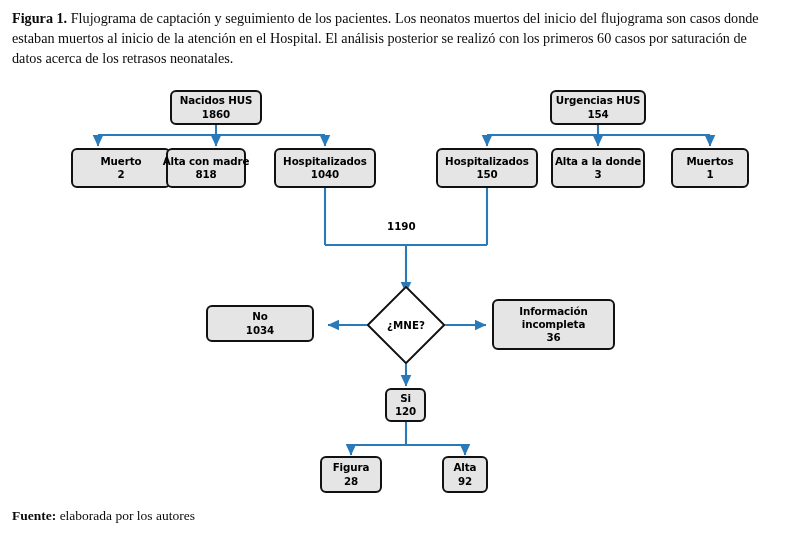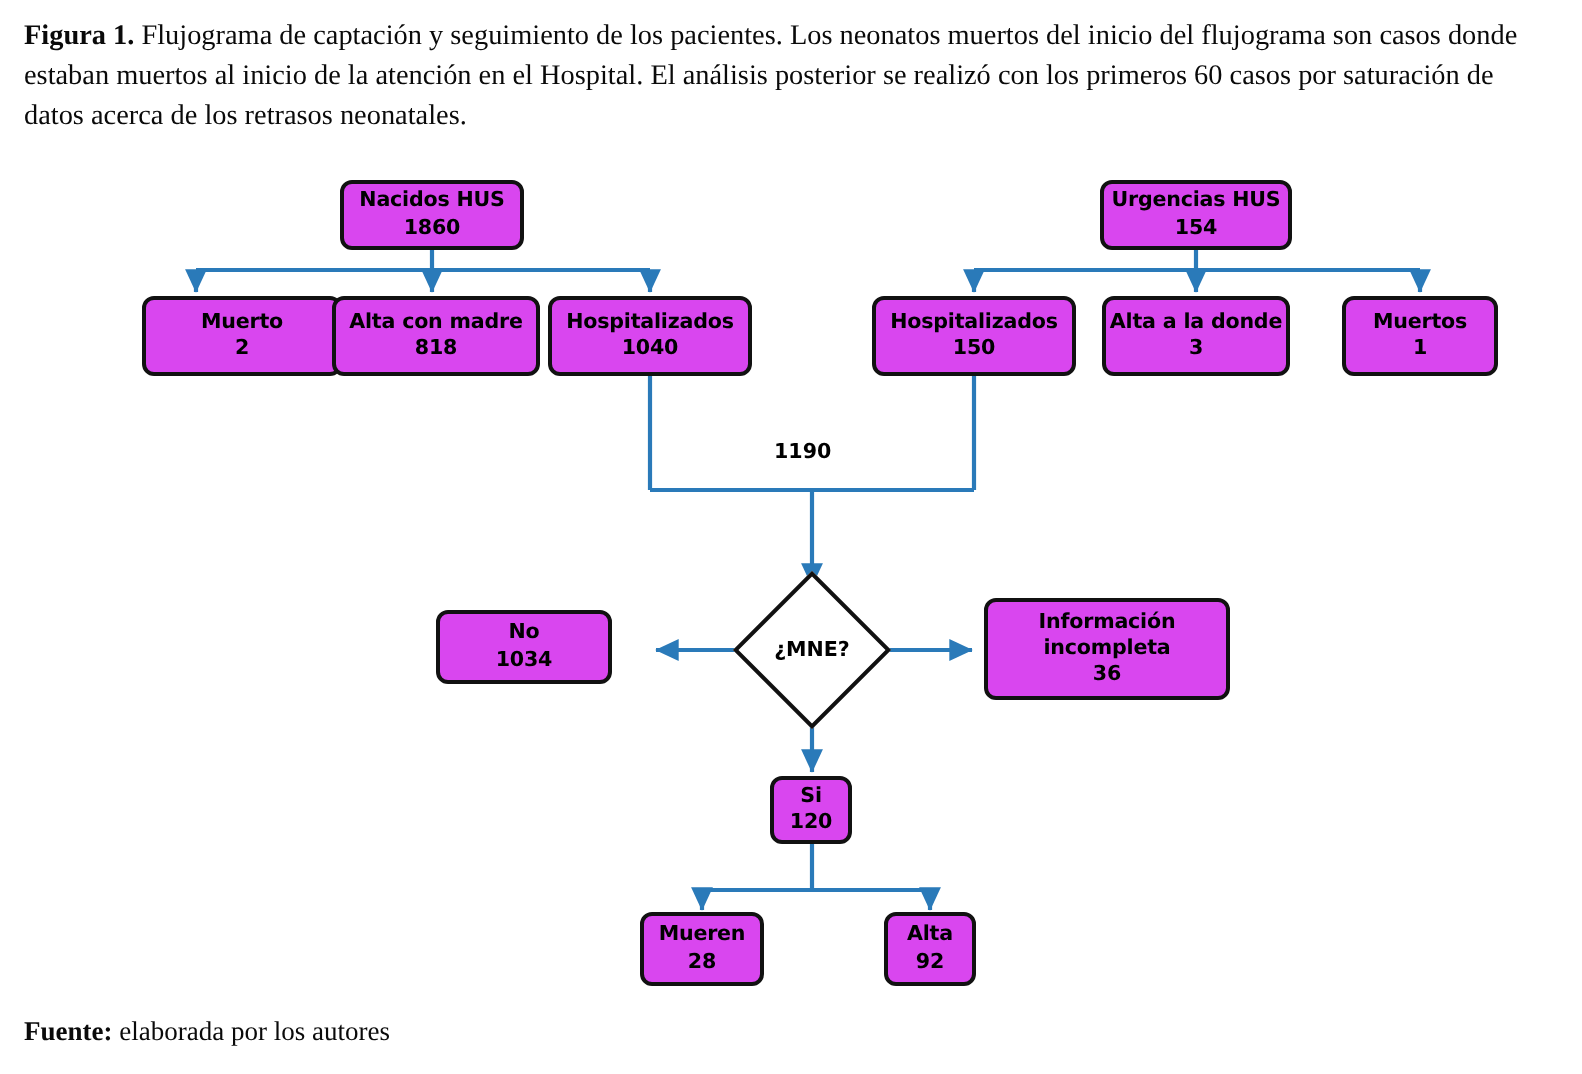--- a/index.html
+++ b/index.html
@@ -64,21 +64,21 @@
     top: 0;
     width: 791px;
     height: 425px;
     pointer-events: none;
   }
 
   
   .node {
     position: absolute;
     box-sizing: border-box;
-    background: #d946ef;
+    background: #e5e5e5;
     border: 2.2px solid #111111;
     border-radius: 6px;
     display: flex;
     flex-direction: column;
     align-items: center;
     justify-content: center;
     font-family: "DejaVu Sans", sans-serif;
     font-weight: bold;
     font-size: 10.3px;
     color: #000000;
@@ -175,21 +175,21 @@
     <div class="node" style="left:550px; top:12px; width:96px; height:35px;">
       <span class="lbl">Urgencias HUS</span>
       <span class="val">154</span>
     </div>
 
     <div class="node" style="left:48px; top:70px; width:100px; height:40px;margin-left:23px;">
       <span class="lbl">Muerto</span>
       <span class="val">2</span>
     </div>
 
-    <div class="node" style="left:166px; top:70px; width:104px; height:40px;">
+    <div class="node" style="left:166px; top:70px; width:80px; height:40px;">
       <span class="lbl">Alta con madre</span>
       <span class="val">818</span>
     </div>
 
     <div class="node" style="left:274px; top:70px; width:102px; height:40px;">
       <span class="lbl">Hospitalizados</span>
       <span class="val">1040</span>
     </div>
 
     <div class="node" style="left:436px; top:70px; width:102px; height:40px;">
@@ -205,37 +205,37 @@
     <div class="node" style="left:671px; top:70px; width:78px; height:40px;">
       <span class="lbl">Muertos</span>
       <span class="val">1</span>
     </div>
 
     <div class="edge-label" style="left:387px; top:142px;">1190</div>
 
     <div class="diamond" style="left:378px; top:219px;"></div>
     <div class="diamond-label" style="left:378px; top:241px; width:56px;">¿MNE?</div>
 
-    <div class="node" style="left:218px; top:227px; width:88px; height:37px;">
+    <div class="node" style="left:206px; top:227px; width:108px; height:37px;">
       <span class="lbl">No</span>
       <span class="val">1034</span>
     </div>
 
     <div class="node" style="left:492px; top:221px; width:123px; height:51px;">
       <span class="lbl" style="white-space:normal; width:88px;">Información incompleta</span>
       <span class="val">36</span>
     </div>
 
     <div class="node" style="left:385px; top:310px; width:41px; height:34px;">
       <span class="lbl">Si</span>
       <span class="val">120</span>
     </div>
 
     <div class="node" style="left:320px; top:378px; width:62px; height:37px;">
-      <span class="lbl">Mueren</span>
+      <span class="lbl">Figura</span>
       <span class="val">28</span>
     </div>
 
     <div class="node" style="left:442px; top:378px; width:46px; height:37px;">
       <span class="lbl">Alta</span>
       <span class="val">92</span>
     </div>
 
   </div>
 

